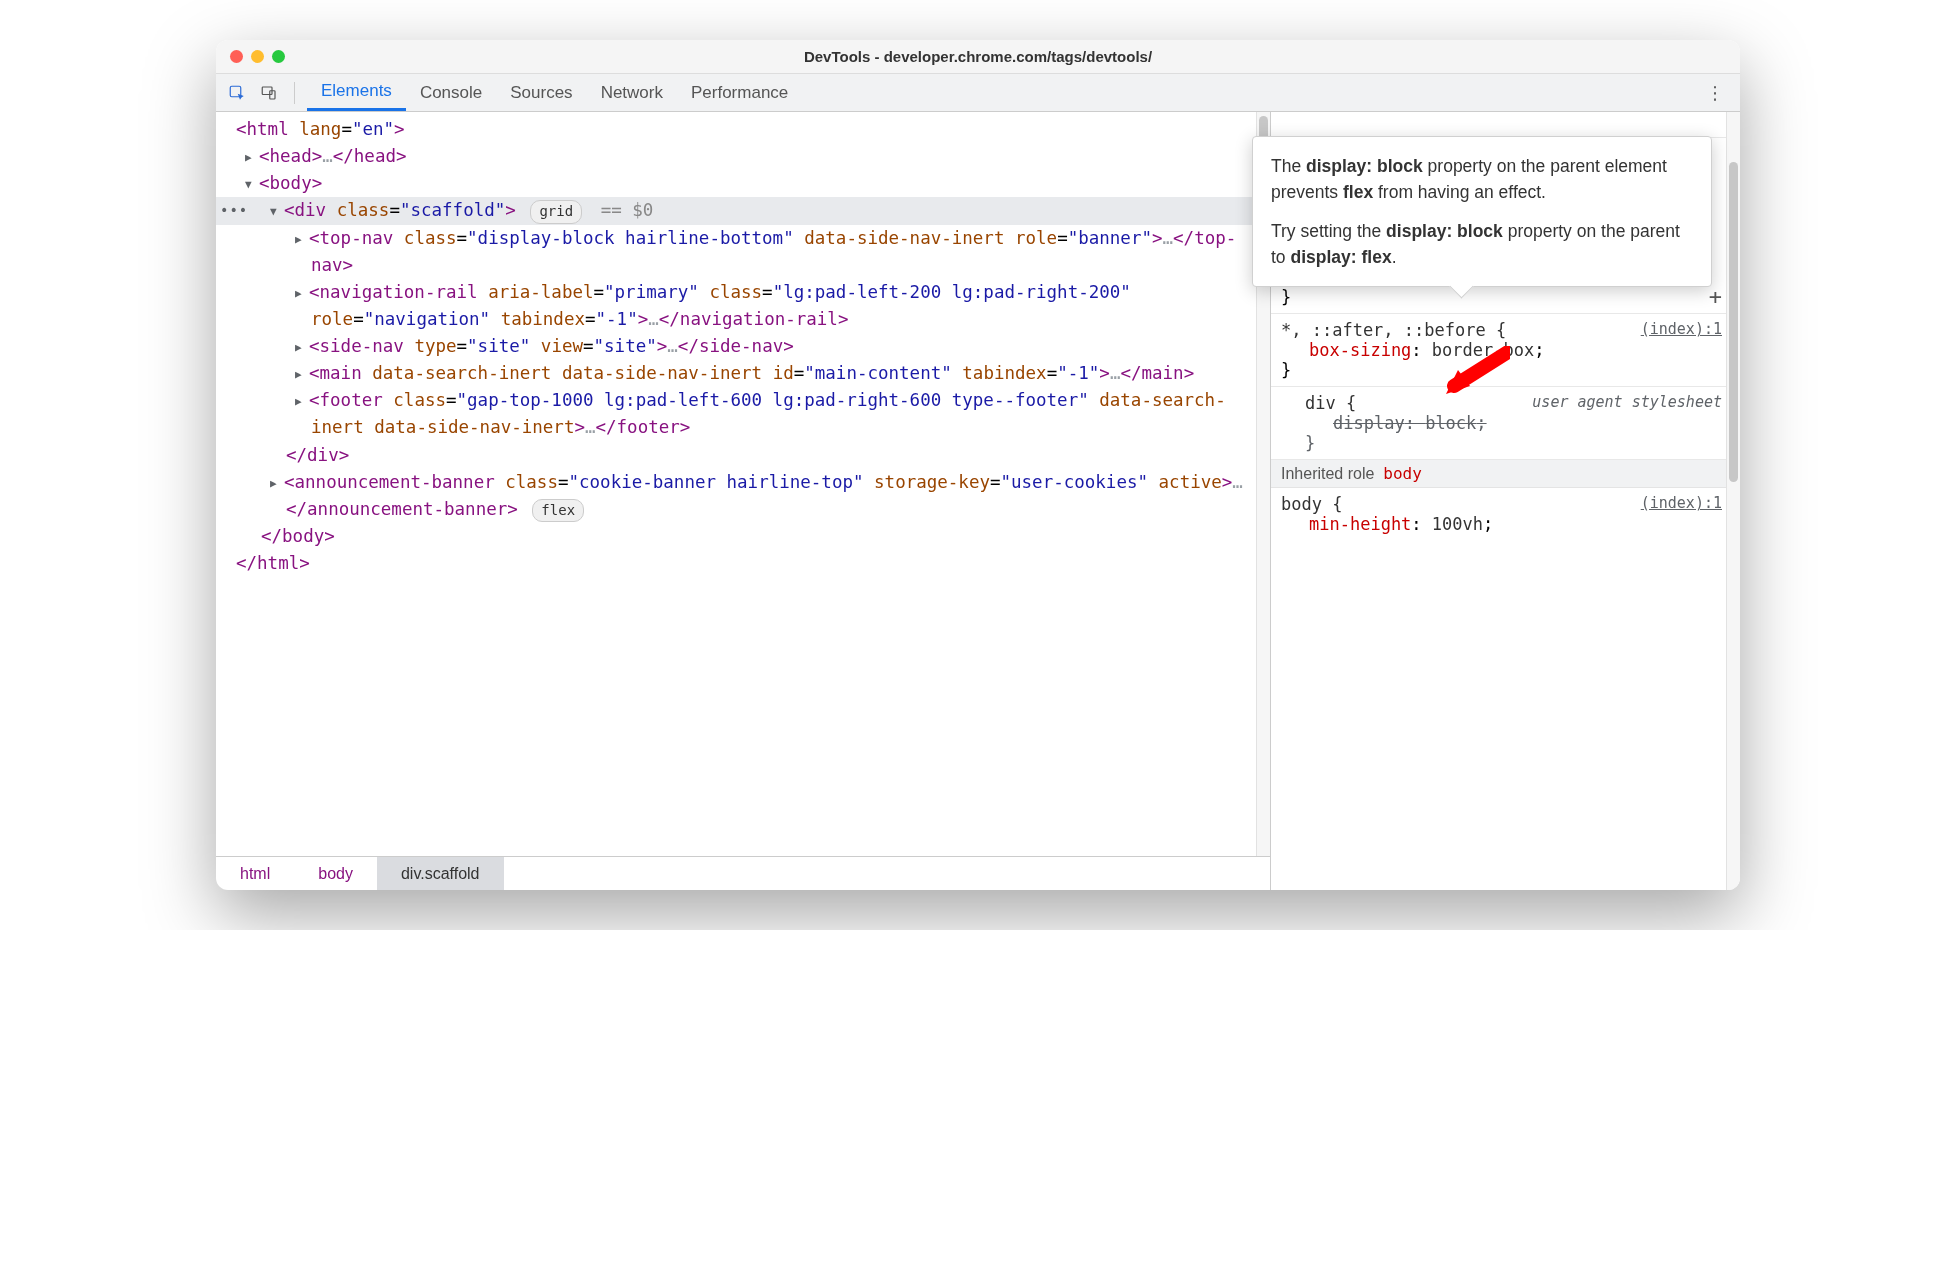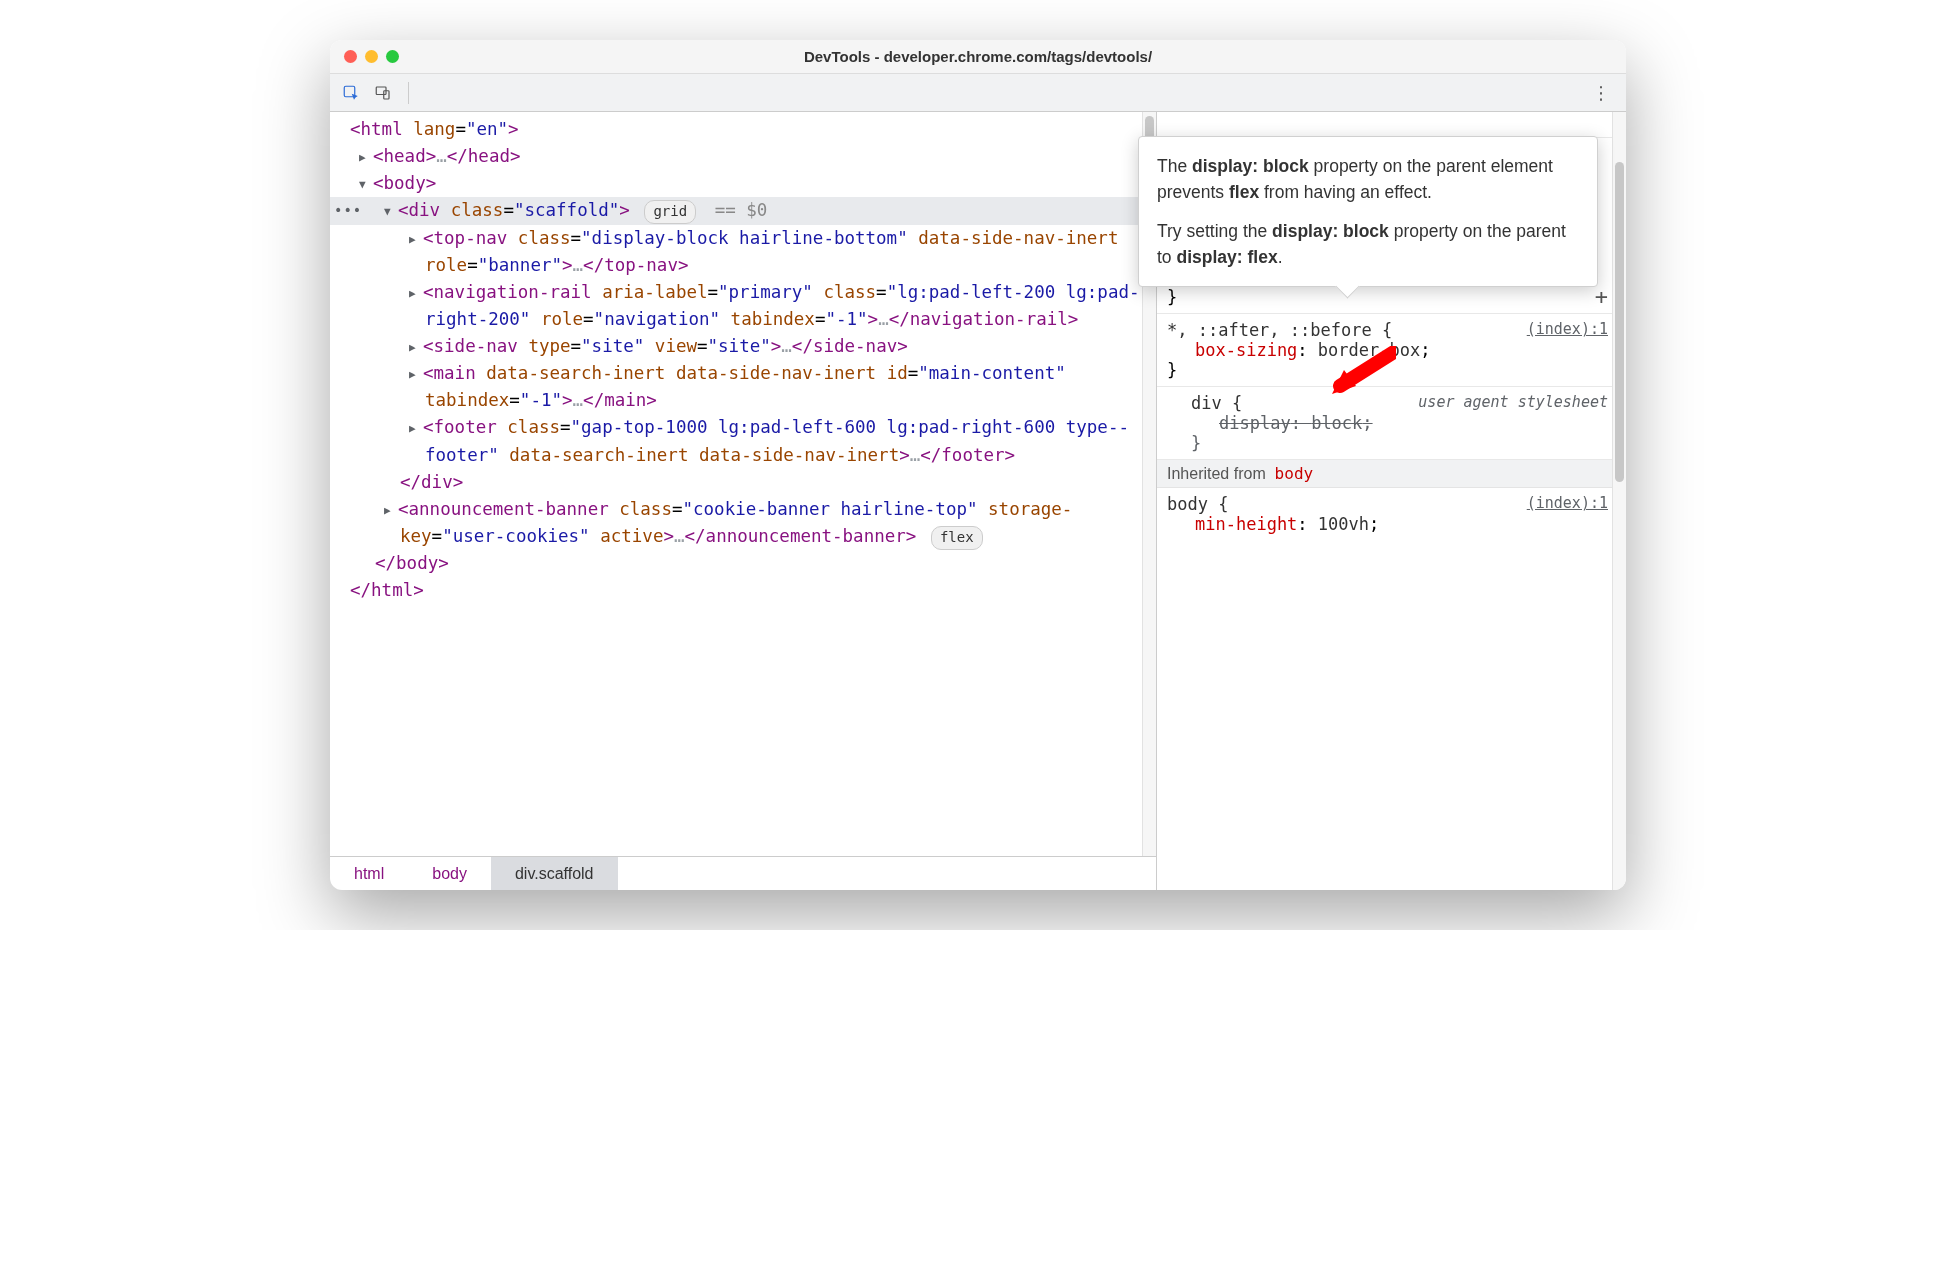--- a/index.html
+++ b/index.html
@@ -5,21 +5,21 @@
 * { box-sizing: border-box; margin: 0; padding: 0; }
 body {
   background: #fff;
   font-family: -apple-system, BlinkMacSystemFont, "Segoe UI", sans-serif;
   font-size: 14px;
   display: flex;
   justify-content: center;
   padding: 40px;
 }
 .window {
-  width: 1296px;
+  width: 1524px;
   height: 850px;
   border-radius: 12px;
   box-shadow: 0 25px 70px rgba(0,0,0,0.35);
   overflow: hidden;
   display: flex;
   flex-direction: column;
   background: #fff;
   position: relative;
 }
 .titlebar {
@@ -276,20 +276,27 @@
           <path d="M13 13 l8 3 -3 2 -2 3 z" fill="#2b6bd6" stroke="none"></path>
         </svg>
     </div>
     <div class="tb-icon" style="color:#555">
       <svg viewBox="0 0 24 24">
           <rect x="3" y="4" width="13" height="10" rx="1"></rect>
           <rect x="13" y="9" width="7" height="11" rx="1"></rect>
         </svg>
     </div>
     <div class="tb-sep"></div>
+    <div id="tabs-container" style="display: flex; height: 100%;">
+        <div class="tab active">Elements</div>
+        <div class="tab">Console</div>
+        <div class="tab">Sources</div>
+        <div class="tab">Network</div>
+        <div class="tab">Performance</div>
+      </div>
     <div class="toolbar-end">
       <div class="kebab">⋮</div>
     </div>
   </div>
 
   <div class="main">
     <div class="left">
       <div class="dom" id="dom">
           <div class="dom-line indent-0"><span class="clr-tag">&lt;html</span> <span class="clr-attr">lang</span>=<span class="clr-val">"en"</span><span class="clr-tag">&gt;</span></div>
           <div class="dom-line indent-1"><span class="disc">▶</span><span class="clr-tag">&lt;head&gt;</span><span class="clr-gray">…</span><span class="clr-tag">&lt;/head&gt;</span></div>
@@ -371,21 +378,21 @@
       <div class="rule">
         <span class="ua">user agent stylesheet</span>
         <div class="selector italic">div {</div>
         <div class="prop-line italic strike">
           <span class="pname" style="color:#5f6368">display</span>: <span class="pval" style="color:#5f6368">block</span>;
         </div>
         <div class="italic">}</div>
       </div>
 
       <div class="inherit-bar">
-        <span class="from">Inherited from</span> &nbsp;<span class="bdy">body</span>
+        <span class="from">Inherited role</span> &nbsp;<span class="bdy">body</span>
       </div>
 
       <div class="rule" style="border-bottom:none">
         <span class="src">(index):1</span>
         <div class="selector">body {</div>
         <div class="prop-line">
           <span class="pname">min-height</span>: <span class="pval">100vh</span>;
         </div>
       </div>
 

